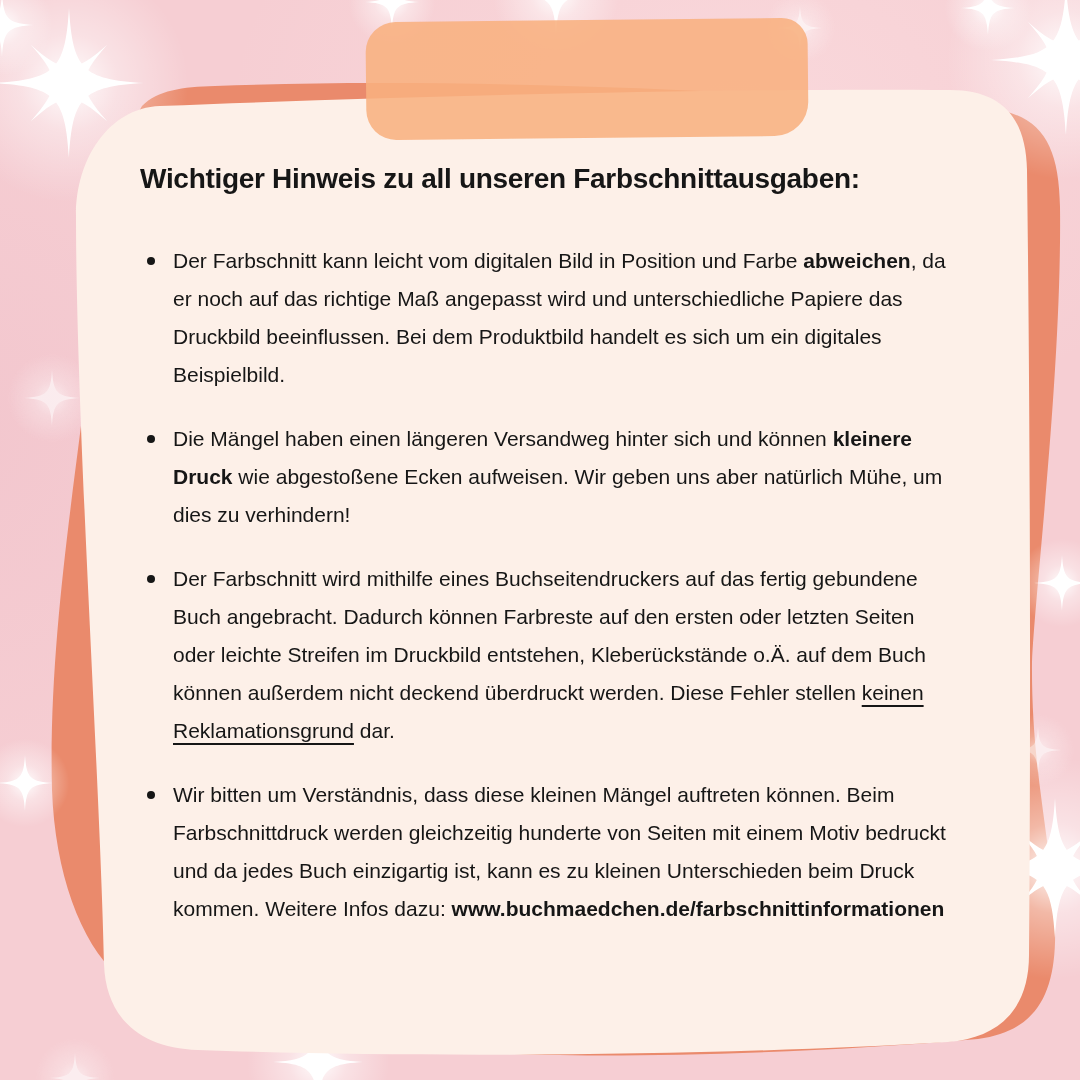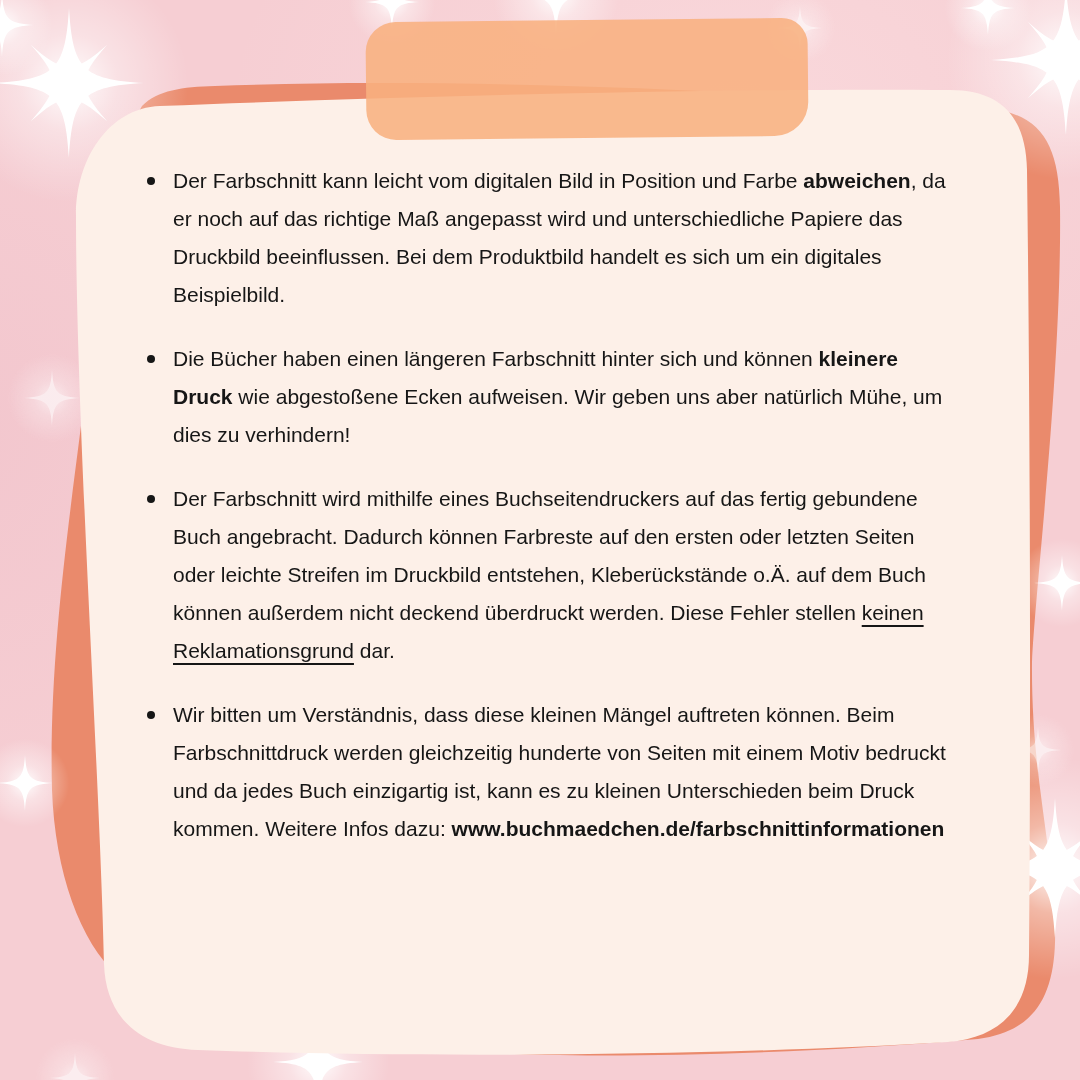--- a/index.html
+++ b/index.html
@@ -167,21 +167,22 @@
       C 1029,1008 1000,1038 948,1042
       C 720,1056 420,1058 198,1050
       C 142,1048 106,1020 104,964
       C 100,780 76,420 76,215
       C 76,160 108,108 160,106 Z"></path>
   </svg>
 
   <div class="tape"></div>
 
   <div class="content">
+    <h1 class="title">Wichtiger Hinweis zu all unseren Farbschnittausgaben:</h1>
     <ul class="notice-list">
       <li><span>Der Farbschnitt kann leicht vom digitalen Bild in Position und Farbe </span><b>abweichen</b><span>, da er noch auf das richtige Maß angepasst wird und unterschiedliche Papiere das Druckbild beeinflussen. Bei dem Produktbild handelt es sich um ein digitales Beispielbild.</span></li>
-      <li><span>Die Bücher haben einen längeren Farbschnitt hinter sich und können </span><b>kleinere Druck</b><span> wie abgestoßene Ecken aufweisen. Wir geben uns aber natürlich Mühe, um dies zu verhindern!</span></li>
+      <li><span>Die Mängel haben einen längeren Versandweg hinter sich und können </span><b>kleinere Druck</b><span> wie abgestoßene Ecken aufweisen. Wir geben uns aber natürlich Mühe, um dies zu verhindern!</span></li>
       <li><span>Der Farbschnitt wird mithilfe eines Buchseitendruckers auf das fertig gebundene Buch angebracht. Dadurch können Farbreste auf den ersten oder letzten Seiten oder leichte Streifen im Druckbild entstehen, Kleberückstände o.Ä. auf dem Buch können außerdem nicht deckend überdruckt werden. Diese Fehler stellen </span><span class="u">keinen Reklamationsgrund</span><span> dar.</span></li>
       <li><span>Wir bitten um Verständnis, dass diese kleinen Mängel auftreten können. Beim Farbschnittdruck werden gleichzeitig hunderte von Seiten mit einem Motiv bedruckt und da jedes Buch einzigartig ist, kann es zu kleinen Unterschieden beim Druck kommen. Weitere Infos dazu: </span><b>www.buchmaedchen.de/farbschnittinformationen</b></li>
     </ul>
   </div>
 
 </div>
 
 </body></html>

